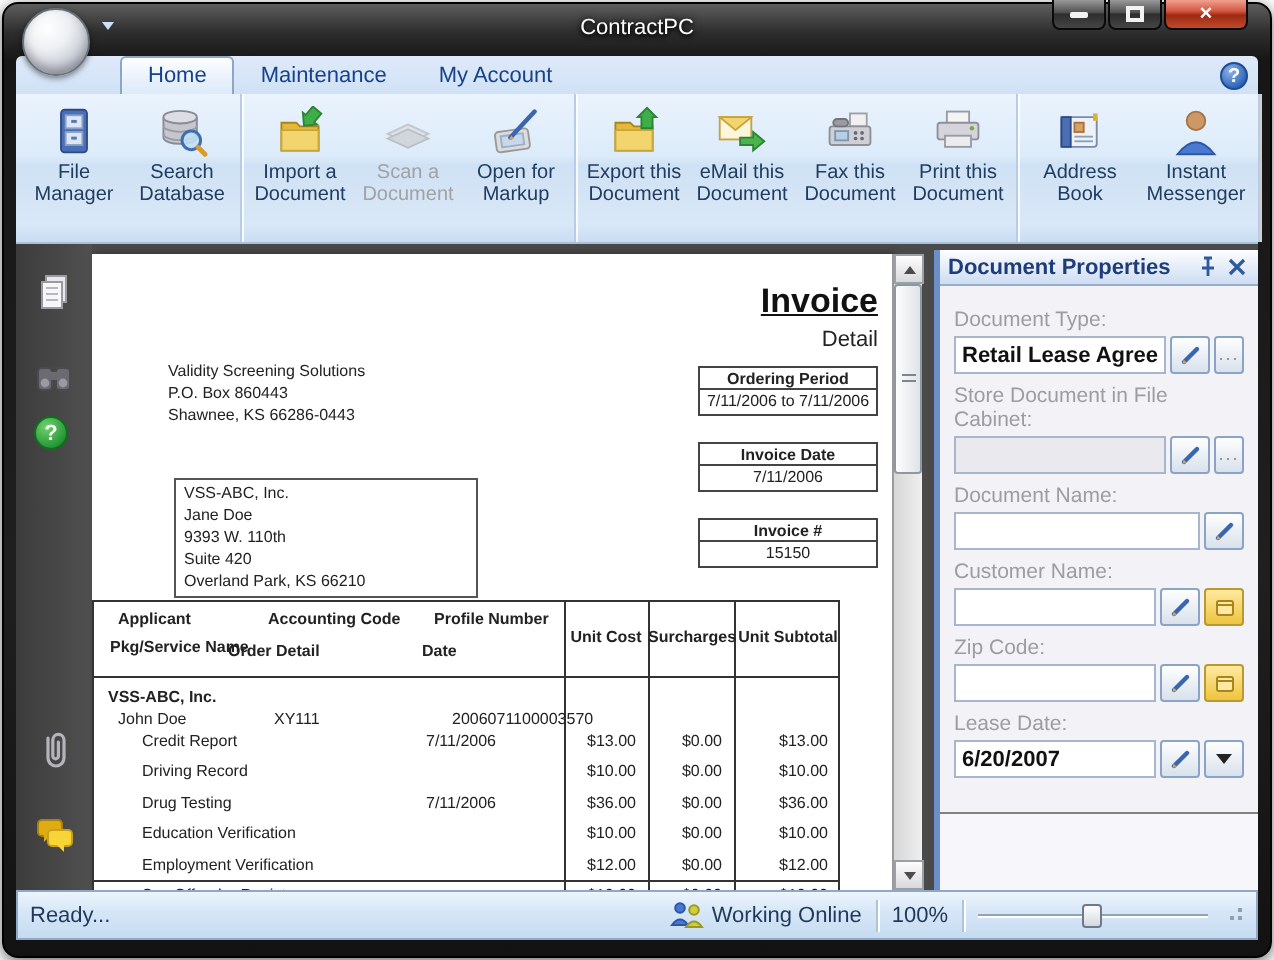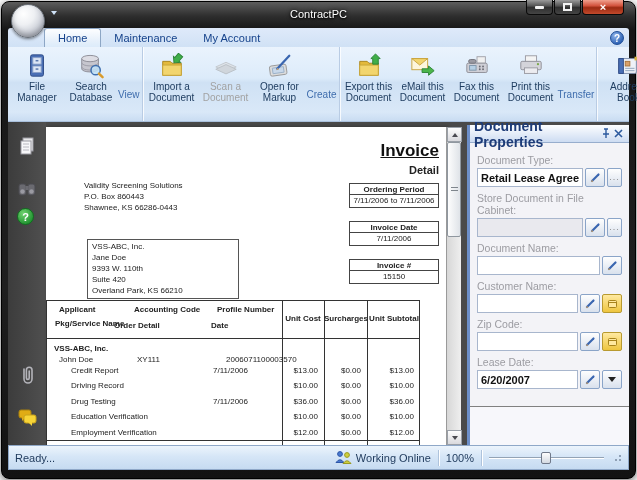--- a/index.html
+++ b/index.html
@@ -13,46 +13,46 @@
   .orb { position:absolute; top:4px; left:11px; width:34px; height:34px; border-radius:50%; background:radial-gradient(circle at 36% 28%, #ffffff 0%, #eef0f3 35%, #c4c8d2 70%, #9aa0ad 100%); border:1px solid #6a7078; box-shadow:inset 0 -3px 5px rgba(0,0,0,.25), 0 1px 3px rgba(0,0,0,.5); z-index:30; }
   .qat-arrow { position:absolute; top:11px; left:51px; width:0; height:0; border-left:3px solid transparent; border-right:3px solid transparent; border-top:4px solid #cfe2f7; z-index:30; }
   .win-controls { position:absolute; top:0; right:13px; display:flex; gap:1px; z-index:20; }
   .win-btn { height:15px; border:1px solid #0a0a0a; border-top:none; border-radius:0 0 4px 4px; background:linear-gradient(#9a9a9a,#4f4f4f 45%,#2d2d2d 50%,#454545); display:flex; align-items:center; justify-content:center; }
   .win-btn.min, .win-btn.max { width:27px; }
   .win-btn.close { width:42px; background:linear-gradient(#f0a08e,#d4553f 40%,#9c2a12 55%,#c24a2c); color:#fff; font-size:11px; font-weight:bold; line-height:1; }
   .glyph-min { width:9px; height:3px; background:#f2f2f2; border-radius:1px; }
   .glyph-max { width:9px; height:8px; border:2px solid #f2f2f2; }
 
   
-  .tabrow { position:absolute; top:28px; left:8px; right:8px; height:19px; background:linear-gradient(#dfeafa,#d0e1f5); display:flex; align-items:flex-end; padding-left:36px; border-radius:3px 3px 0 0; }
+  .tabrow { position:absolute; top:28px; left:8px; right:8px; height:19px; background:linear-gradient(#dfeafa,#d0e1f5); display:flex; align-items:flex-end; padding-left:52px; border-radius:3px 3px 0 0; }
   .tab { font-size:11px; color:#15428b; padding:3px 13px 3px; cursor:default; }
   .tab.active { background:linear-gradient(#fdfeff,#e8f1fb 60%,#dcebfa); border:1px solid #8da6c5; border-bottom:none; border-radius:3px 3px 0 0; font-weight:normal; }
   .help-btn { margin-left:auto; margin-right:5px; margin-bottom:2px; width:14px; height:14px; border-radius:50%; background:radial-gradient(circle at 35% 30%, #8fb4ea, #2d62b4 75%); color:#fff; font-size:10px; font-weight:bold; text-align:center; line-height:14px; border:1px solid #1d4c96; }
 
   
   .ribbon { position:absolute; top:47px; left:8px; right:8px; height:75px; background:linear-gradient(180deg,#eaf3fd 0%,#dcebfa 42%,#cfe1f4 48%,#d9e8f8 88%,#c9dcf2 100%); border-bottom:1px solid #a9c0dc; display:flex; }
-  .rgroup { display:flex; flex-direction:row; border-right:1px solid #b9cce4; box-shadow:1px 0 0 rgba(255,255,255,.8); padding:1px 2px 0; }
+  .rgroup { display:flex; flex-direction:column; border-right:1px solid #b9cce4; box-shadow:1px 0 0 rgba(255,255,255,.8); padding:1px 2px 0; }
   .rgroup-buttons { flex:1; display:flex; align-items:stretch; }
   .rgroup-label { height:15px; text-align:center; font-size:10px; color:#3f6dad; line-height:14px;margin-top:40px; }
   .rbtn { width:54px; display:flex; flex-direction:column; align-items:center; padding-top:3px; border-radius:3px; cursor:default; }
   .rbtn .ricon { width:30px; height:30px; display:flex; align-items:center; justify-content:center; }
   .rbtn .rlabel { font-size:10px; line-height:1.08; color:#1f3d60; text-align:center; margin-top:1px; }
   .rbtn.disabled .rlabel { color:#a2a2a2; }
   .rbtn.disabled .ricon { opacity:.55; filter:grayscale(1); }
   .rbtn.wide { width:58px; }
 
   
   .workspace { position:absolute; top:122px; left:8px; right:8px; bottom:35px; background:#4a4a4a; overflow:hidden; }
   .doc-sidebar { position:absolute; left:0; top:0; bottom:0; width:38px; background:linear-gradient(90deg,#3c3c3c,#505050); }
   .side-icon { position:absolute; left:9px; width:20px; height:20px; cursor:pointer; }
   .doc-page { position:absolute; left:38px; top:5px; width:400px; bottom:0; background:#fff; box-shadow:2px 0 4px rgba(0,0,0,.4); color:#222; }
 
   
   .inv-title { position:absolute; top:14px; right:7px; font-size:17px; font-weight:bold; text-decoration:underline; color:#111; }
-  .inv-sub { position:absolute; top:37px; right:7px; font-size:11px; font-weight:bold; }
+  .inv-sub { position:absolute; top:37px; right:7px; font-size:11px; font-weight:normal; }
   .inv-company { position:absolute; top:54px; left:38px; font-size:8px; line-height:1.35; }
   .inv-meta { position:absolute; top:56px; left:303px; width:90px; }
   .meta-label { border:1px solid #444; font-size:8px; font-weight:bold; text-align:center; line-height:11px; height:12px; }
   .meta-value { border:1px solid #444; border-top:none; font-size:8px; text-align:center; line-height:12px; height:13px; margin-bottom:13px; }
   .inv-billto { position:absolute; top:112px; left:41px; width:152px; border:1px solid #555; font-size:8px; line-height:1.36; padding:2px 4px; }
   .inv-table { position:absolute; top:173px; left:0; width:374px; bottom:-2px; border:1px solid #333; border-bottom:none; font-size:8px; }
   .vline { position:absolute; top:0; bottom:0; width:1px; background:#333; }
   .hline { position:absolute; left:0; right:0; height:1px; background:#333; }
   .th { position:absolute; font-weight:bold; white-space:nowrap; }
   .trow span { position:absolute; white-space:nowrap; }
@@ -63,21 +63,21 @@
   .vscroll { position:absolute; left:438px; top:5px; bottom:0; width:15px; background:linear-gradient(90deg,#d7d7d7,#efefef); border-left:1px solid #9a9a9a; }
   .sb-arrow { position:absolute; left:0; width:15px; height:15px; background:linear-gradient(#fdfdfd,#d9d9dd); border:1px solid #9aa0a8; display:flex; align-items:center; justify-content:center; }
   .sb-up { top:0; } .sb-down { bottom:0; }
   .tri-up { width:0;height:0;border-left:3px solid transparent;border-right:3px solid transparent;border-bottom:4px solid #4a4a50; }
   .tri-down { width:0;height:0;border-left:3px solid transparent;border-right:3px solid transparent;border-top:4px solid #4a4a50; }
   .sb-thumb { position:absolute; left:0; top:15px; width:14px; height:95px; background:linear-gradient(90deg,#fdfdfd,#dfe3e8); border:1px solid #8f979f; border-radius:2px; }
   .sb-grip { position:absolute; left:3px; top:44px; width:7px; height:6px; background:repeating-linear-gradient(#7f868d 0 1px, transparent 1px 3px); }
 
   
   .props-panel { position:absolute; left:459px; top:3px; right:0; bottom:0; display:flex; flex-direction:column; border-left:3px solid #6d8fc9; background:#f3f3f7; }
-  .panel-title { height:18px; background:linear-gradient(#fdfeff,#cddcf2); border-bottom:1px solid #97adcd; display:flex; align-items:center; padding:0 4px; font-size:14px; font-weight:bold; color:#1e3c78; }
+  .panel-title { height:18px; background:linear-gradient(#fdfeff,#cddcf2); border-bottom:1px solid #97adcd; display:flex; align-items:center; padding:0 4px; font-size:11px; font-weight:bold; color:#1e3c78; }
   .panel-title .spacer { flex:1; }
   .ptool { width:14px; height:13px; display:flex; align-items:center; justify-content:center; cursor:pointer; }
   .panel-body { flex:1; display:flex; flex-direction:column; padding:6px 7px 0; }
   .flabel { color:#9c9ca2; font-size:10.5px; margin:5px 0 2px; }
   .frow { display:flex; gap:2px; height:19px; }
   .frow input { flex:1; min-width:0; border:1px solid #a8b6cd; font-family:"Liberation Sans", sans-serif; font-size:11px; font-weight:bold; padding:0 3px; color:#111; }
   .frow input:disabled { background:#e9e9ee; }
   .fbtn { width:20px; border:1px solid #8aa4c8; background:linear-gradient(#fefefe,#d9e1ed); border-radius:2px; display:flex; align-items:center; justify-content:center; cursor:pointer; padding:0; }
   .fbtn.sm { width:15px; font-size:9px; color:#8a8a8a; letter-spacing:1px; line-height:1; }
   .fbtn.yellow { background:linear-gradient(#ffe9a0,#eec53f); border-color:#b89a30; }

